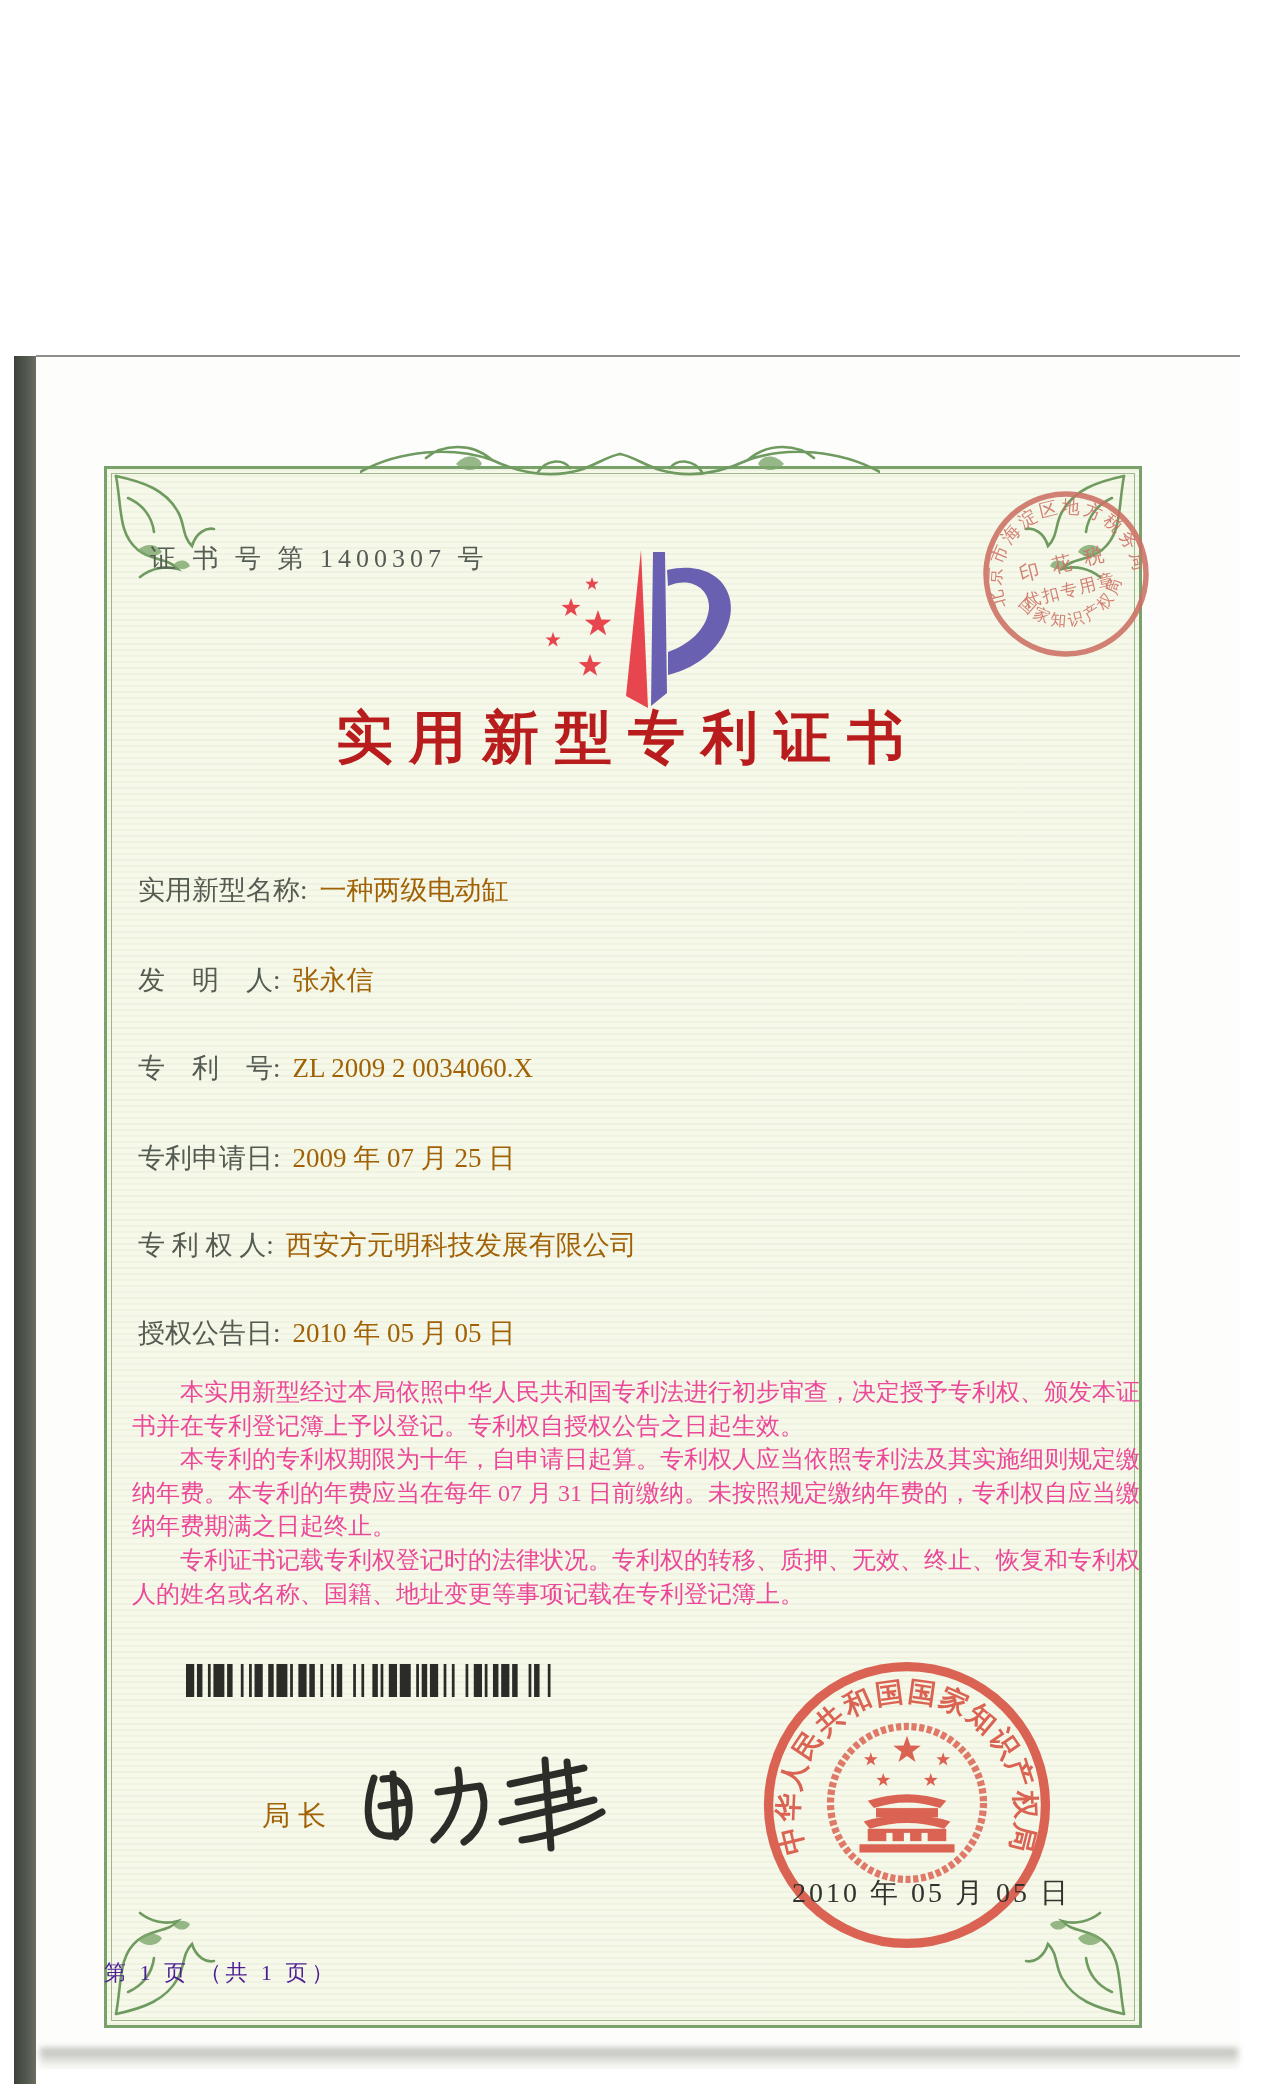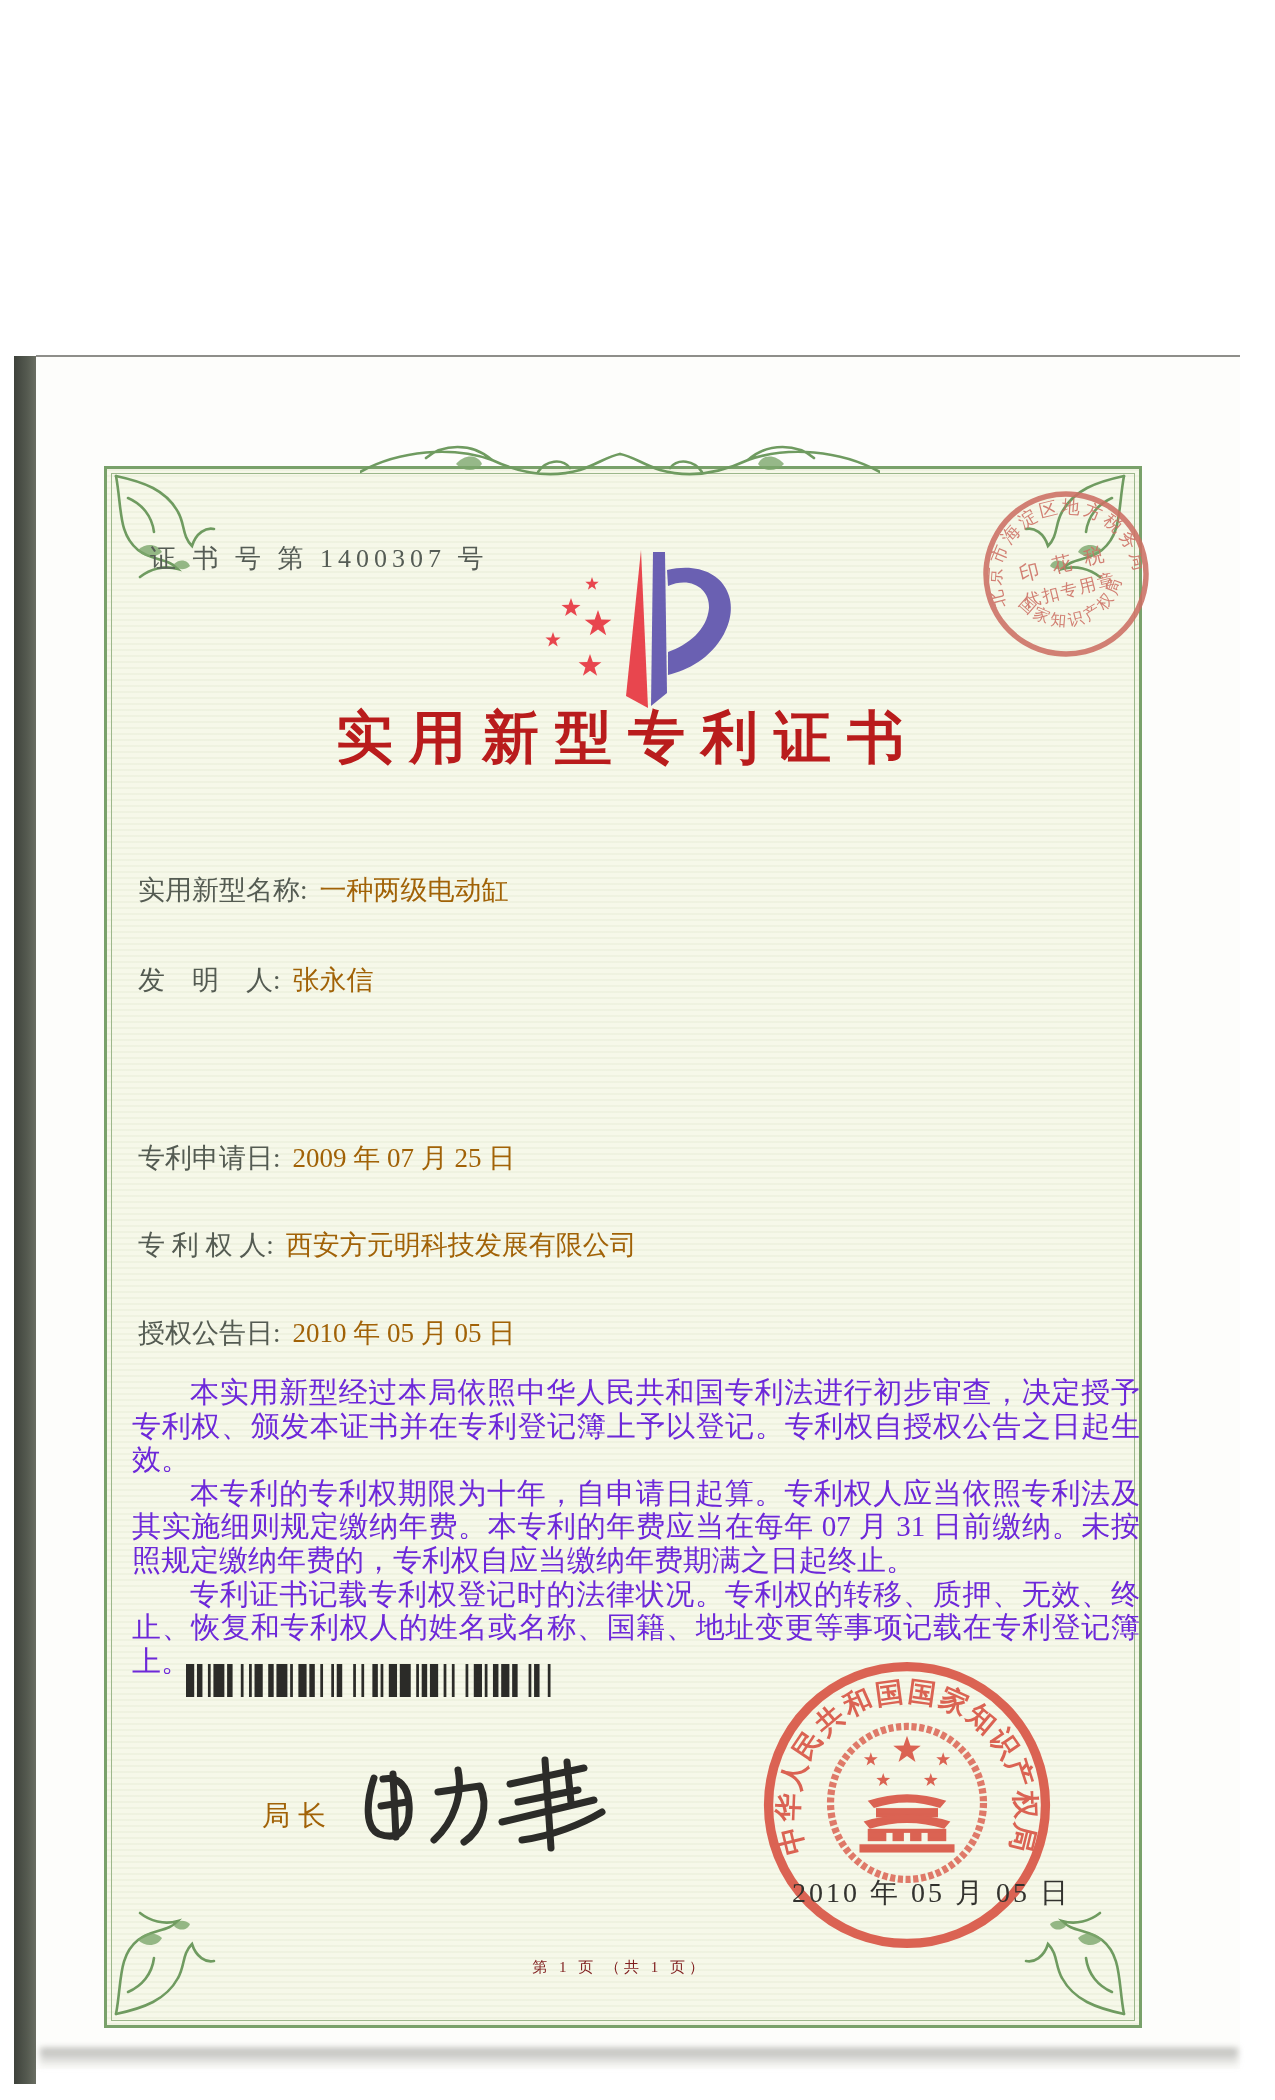--- a/index.html
+++ b/index.html
@@ -28,38 +28,38 @@
   
   .cert-no{position:absolute;left:150px;top:541px;font-size:26px;letter-spacing:5px;color:#555c55;}
   .logo{position:absolute;left:540px;top:536px;width:210px;height:190px;}
   .doc-title{position:absolute;left:104px;top:700px;width:1032px;text-align:center;
     font-size:57px;font-weight:700;letter-spacing:16px;text-indent:16px;color:#b91c1c;}
 
   .field-row{position:absolute;left:138px;font-size:27px;line-height:36px;color:#545b52;white-space:nowrap;}
   .field-row .val{margin-left:12px;color:#a16207;}
   .fr0{top:872px}.fr1{top:962px}.fr2{top:1050px}.fr3{top:1140px}.fr4{top:1227px}.fr5{top:1315px}
 
-  .body-text{position:absolute;left:132px;top:1376px;width:1008px;font-size:29px;
-    line-height:33.6px;color:#6d28d9;text-align:justify;}
+  .body-text{position:absolute;left:132px;top:1376px;width:1008px;font-size:24px;
+    line-height:33.6px;color:#ec4899;text-align:justify;}
   .body-text p{margin:0;text-indent:2em;}
 
   .barcode{position:absolute;left:186px;top:1664px;width:370px;height:33px;}
 
   .sig-label{position:absolute;left:262px;top:1797px;font-size:28px;letter-spacing:8px;color:#a16207;}
   .signature{position:absolute;left:346px;top:1744px;width:262px;height:122px;}
   .signature path{stroke:#2c2c29;stroke-width:7;fill:none;stroke-linecap:round;stroke-linejoin:round;}
 
   .seal{position:absolute;left:752px;top:1650px;width:310px;height:310px;opacity:.93;}
   .seal-date{position:absolute;left:792px;top:1874px;font-size:28px;letter-spacing:3px;
     color:#32322e;z-index:6;white-space:nowrap;}
   .tax-stamp{position:absolute;left:978px;top:486px;width:176px;height:176px;
     transform:rotate(-14deg);opacity:.88;}
 
-  .footer{position:absolute;left:104px;top:1958px;width:1032px;text-align:center;
-    font-size:15px;letter-spacing:4px;color:#7f1d1d;}
+  .footer{position:absolute;left:104px;top:1958px;width:1032px;
+    font-size:22px;letter-spacing:4px;color:#4c1d95;}
 </style>
 </head>
 <body>
 
 <div id="screen">
 
   <div class="scan-spine"></div>
   <div class="page-sheet"></div>
   <div class="scan-shadow"></div>
 
@@ -117,20 +117,23 @@
     <path d="M127,34 C180,22 204,62 184,98 C170,123 148,134 128,139 L128,116 C148,109 167,94 169,72 C170,52 150,40 128,50 Z" fill="#6a60b2"></path>
   </svg>
 
   <div class="doc-title">实用新型专利证书</div>
 
   <div class="field-row fr0">
     <span class="lbl">实用新型名称:</span><span class="val">一种两级电动缸</span>
   </div>
   <div class="field-row fr1">
     <span class="lbl">发　明　人:</span><span class="val">张永信</span>
+  </div>
+  <div class="field-row fr2">
+    <span class="lbl">专　利　号:</span><span class="val">ZL 2009 2 0034060.X</span>
   </div>
   <div class="field-row fr3">
     <span class="lbl">专利申请日:</span><span class="val">2009 年 07 月 25 日</span>
   </div>
   <div class="field-row fr4">
     <span class="lbl">专 利 权 人:</span><span class="val">西安方元明科技发展有限公司</span>
   </div>
   <div class="field-row fr5">
     <span class="lbl">授权公告日:</span><span class="val">2010 年 05 月 05 日</span>
   </div>

